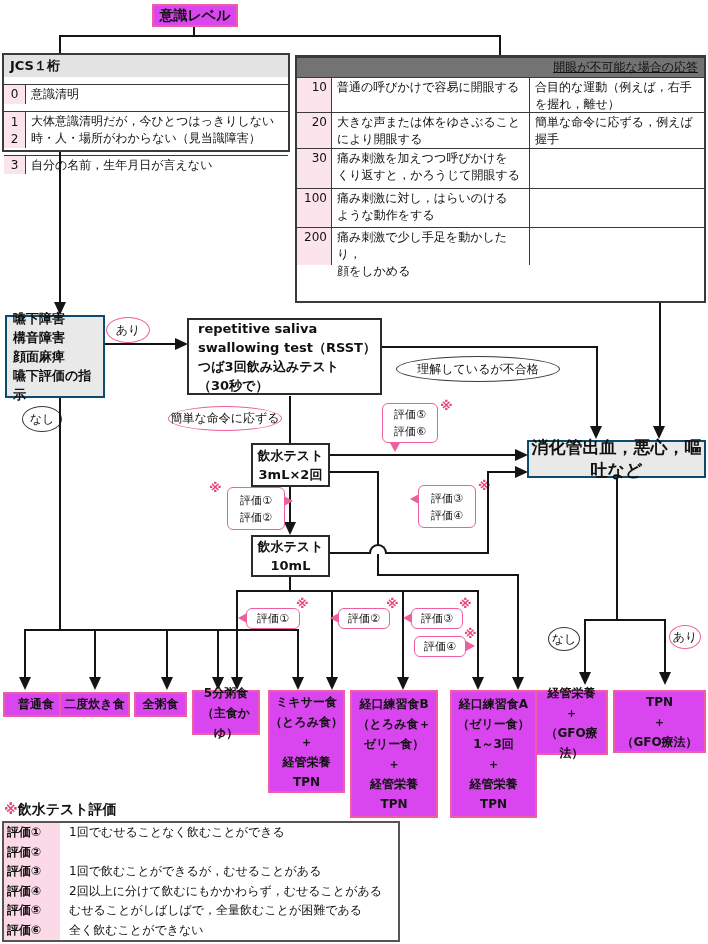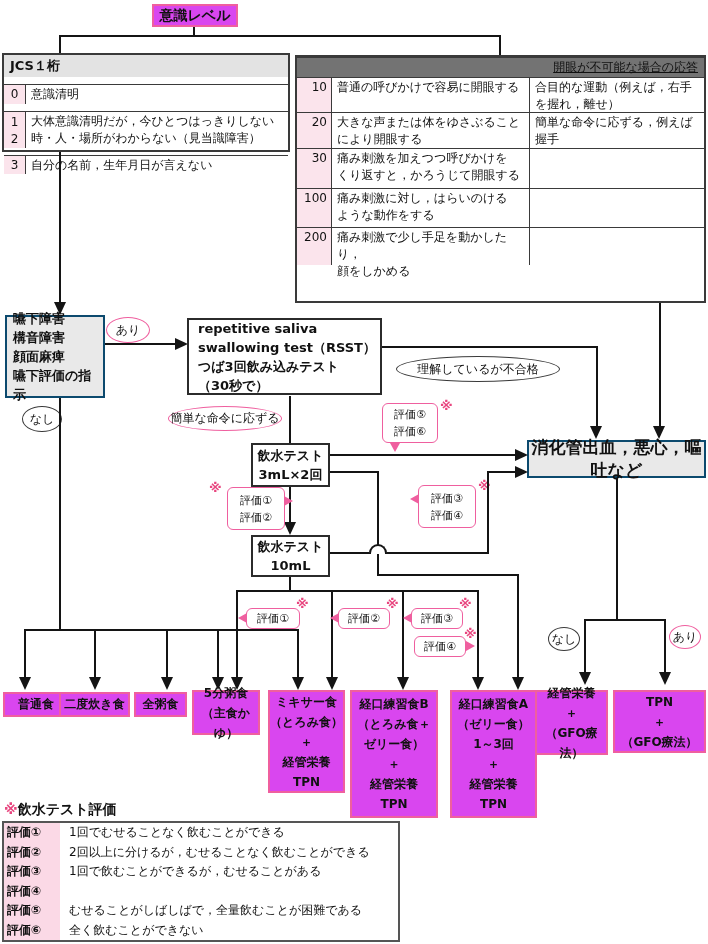--- a/index.html
+++ b/index.html
@@ -254,28 +254,28 @@
     <span class="m">※</span><span>飲水テスト評価</span>
   </div>
 
   <div class="etbl" style="left:2px;top:821px;width:398px;height:121px;">
     <div class="erow">
       <div class="elab">評価①</div>
       <div class="etxt">1回でむせることなく飲むことができる</div>
     </div>
     <div class="erow">
       <div class="elab">評価②</div>
-      <div class="etxt">2回以上に分けるが，むせることなく飲むことができる</div>
     </div>
     <div class="erow">
       <div class="elab">評価③</div>
       <div class="etxt">1回で飲むことができるが，むせることがある</div>
     </div>
     <div class="erow">
       <div class="elab">評価④</div>
+      <div class="etxt">2回以上に分けて飲むにもかかわらず，むせることがある</div>
     </div>
     <div class="erow">
       <div class="elab">評価⑤</div>
       <div class="etxt">むせることがしばしばで，全量飲むことが困難である</div>
     </div>
     <div class="erow">
       <div class="elab">評価⑥</div>
       <div class="etxt">全く飲むことができない</div>
     </div>
   </div>

